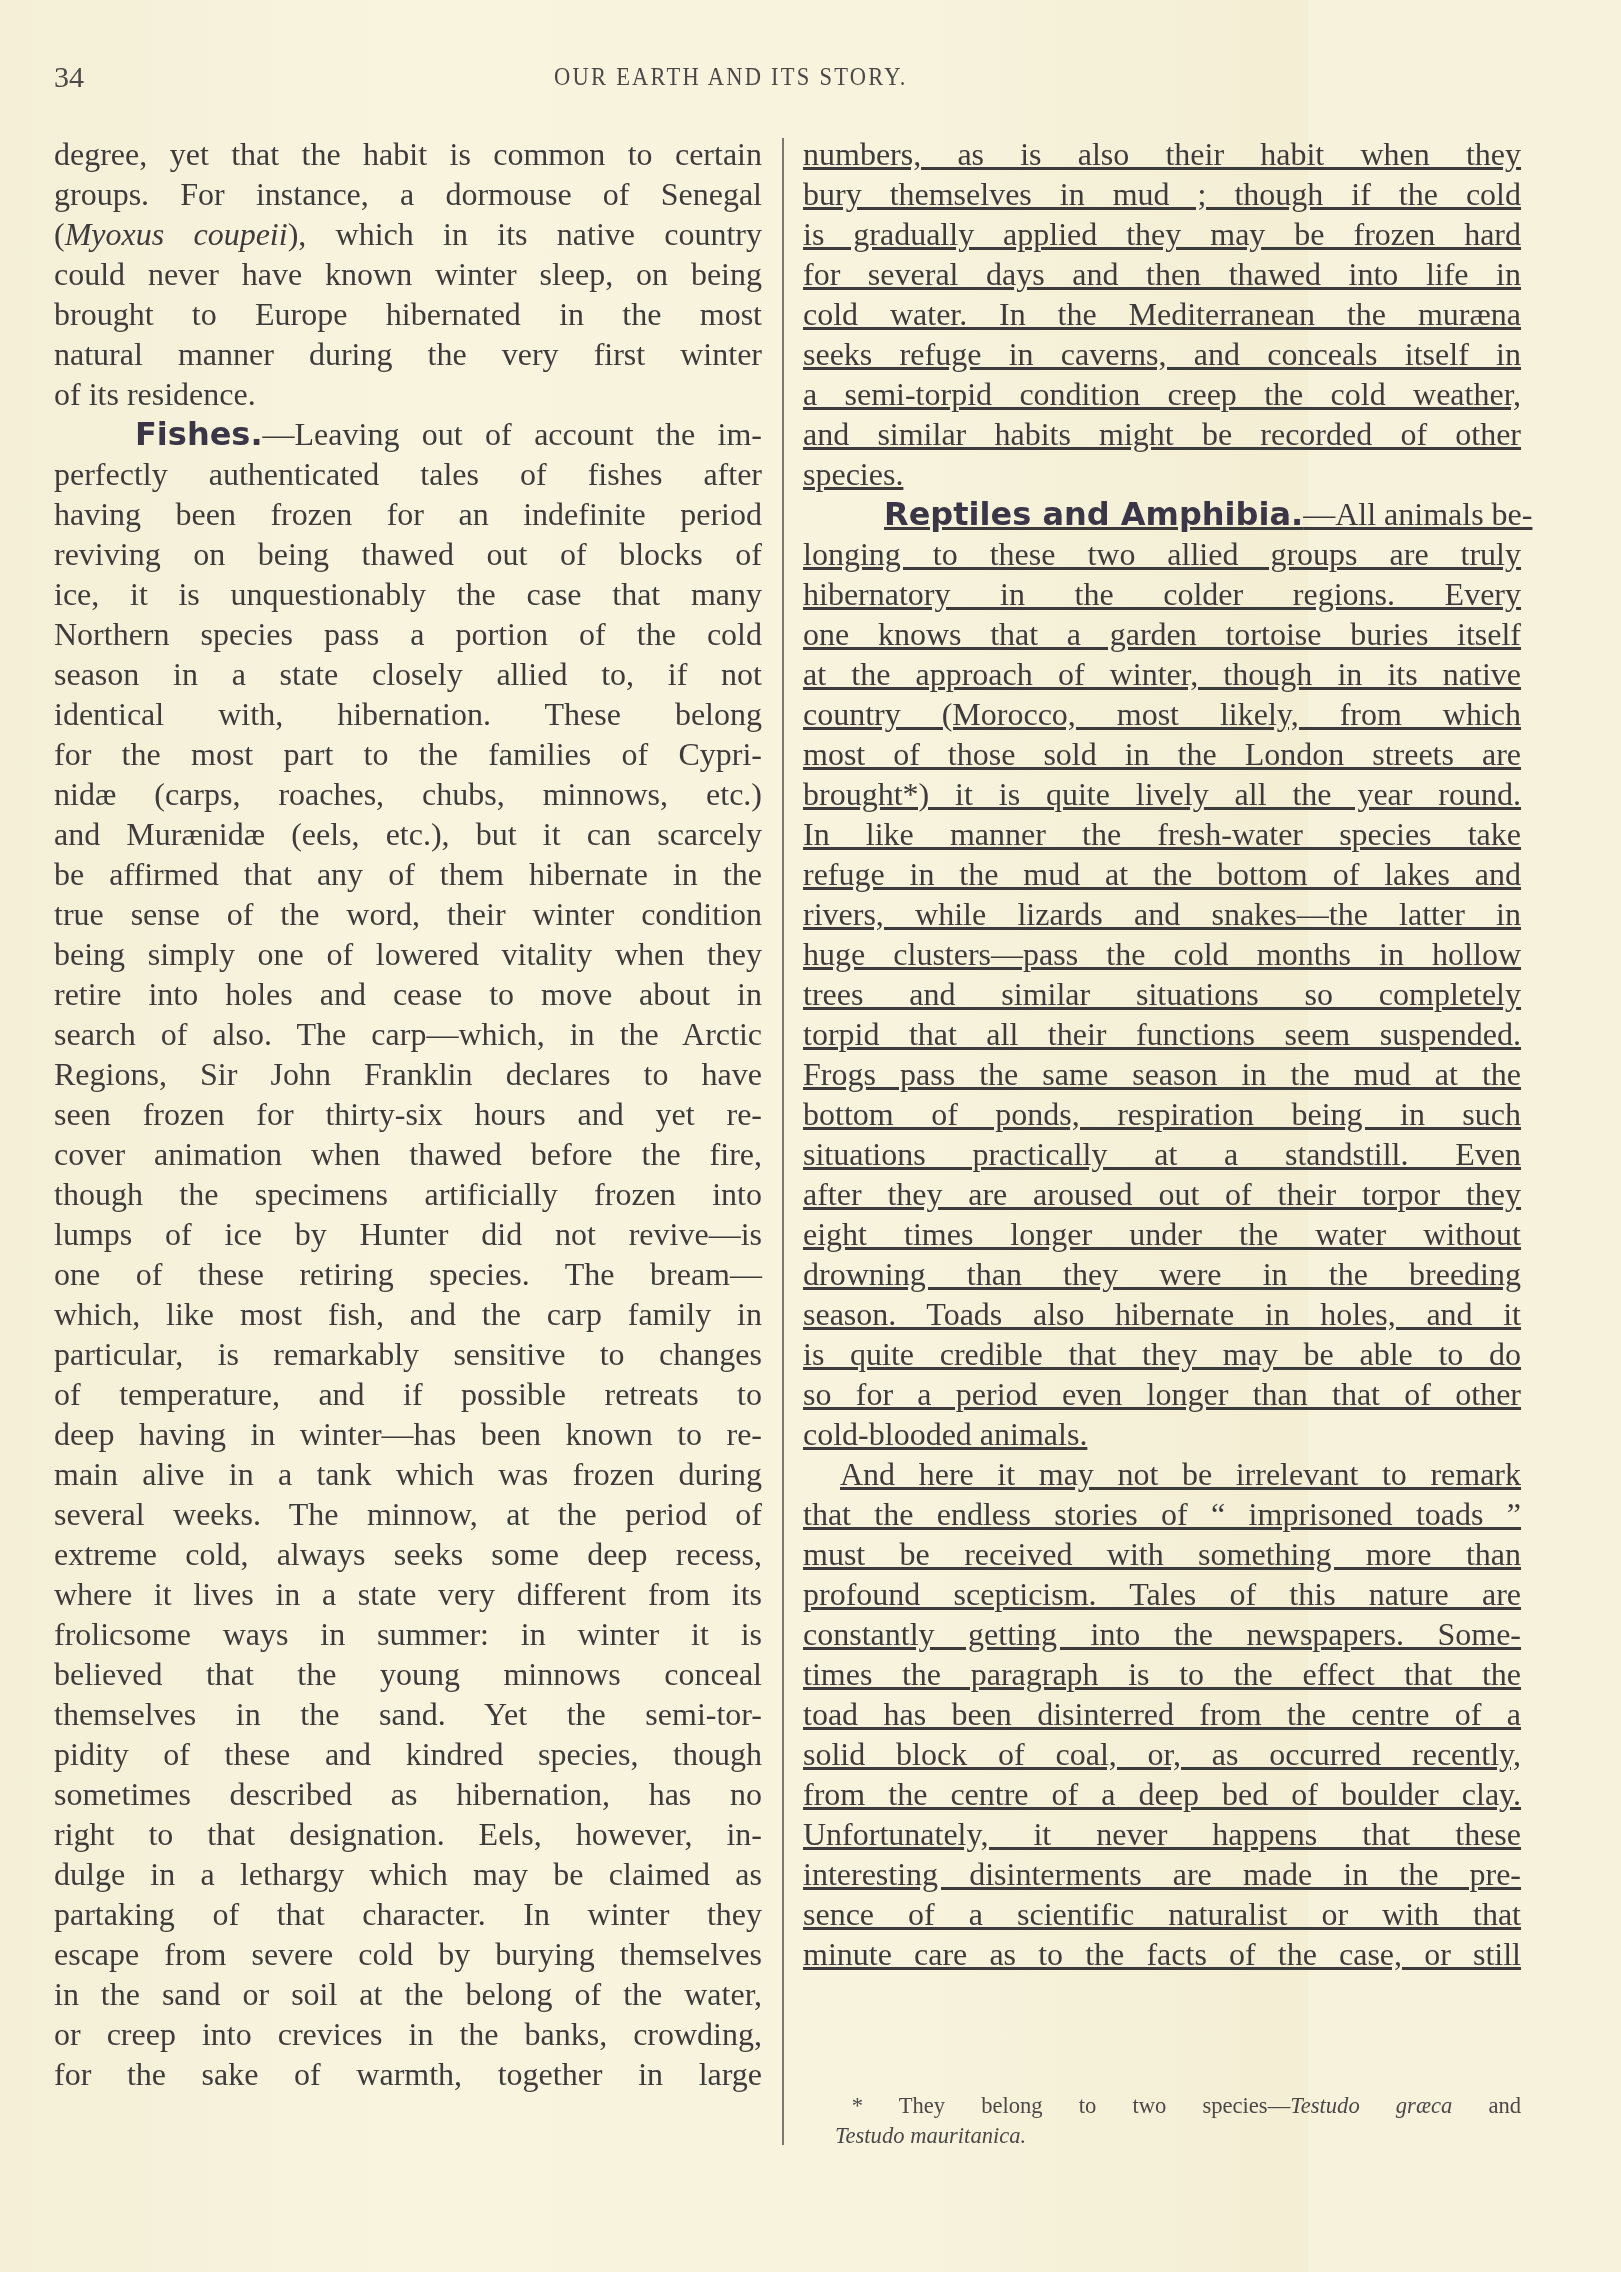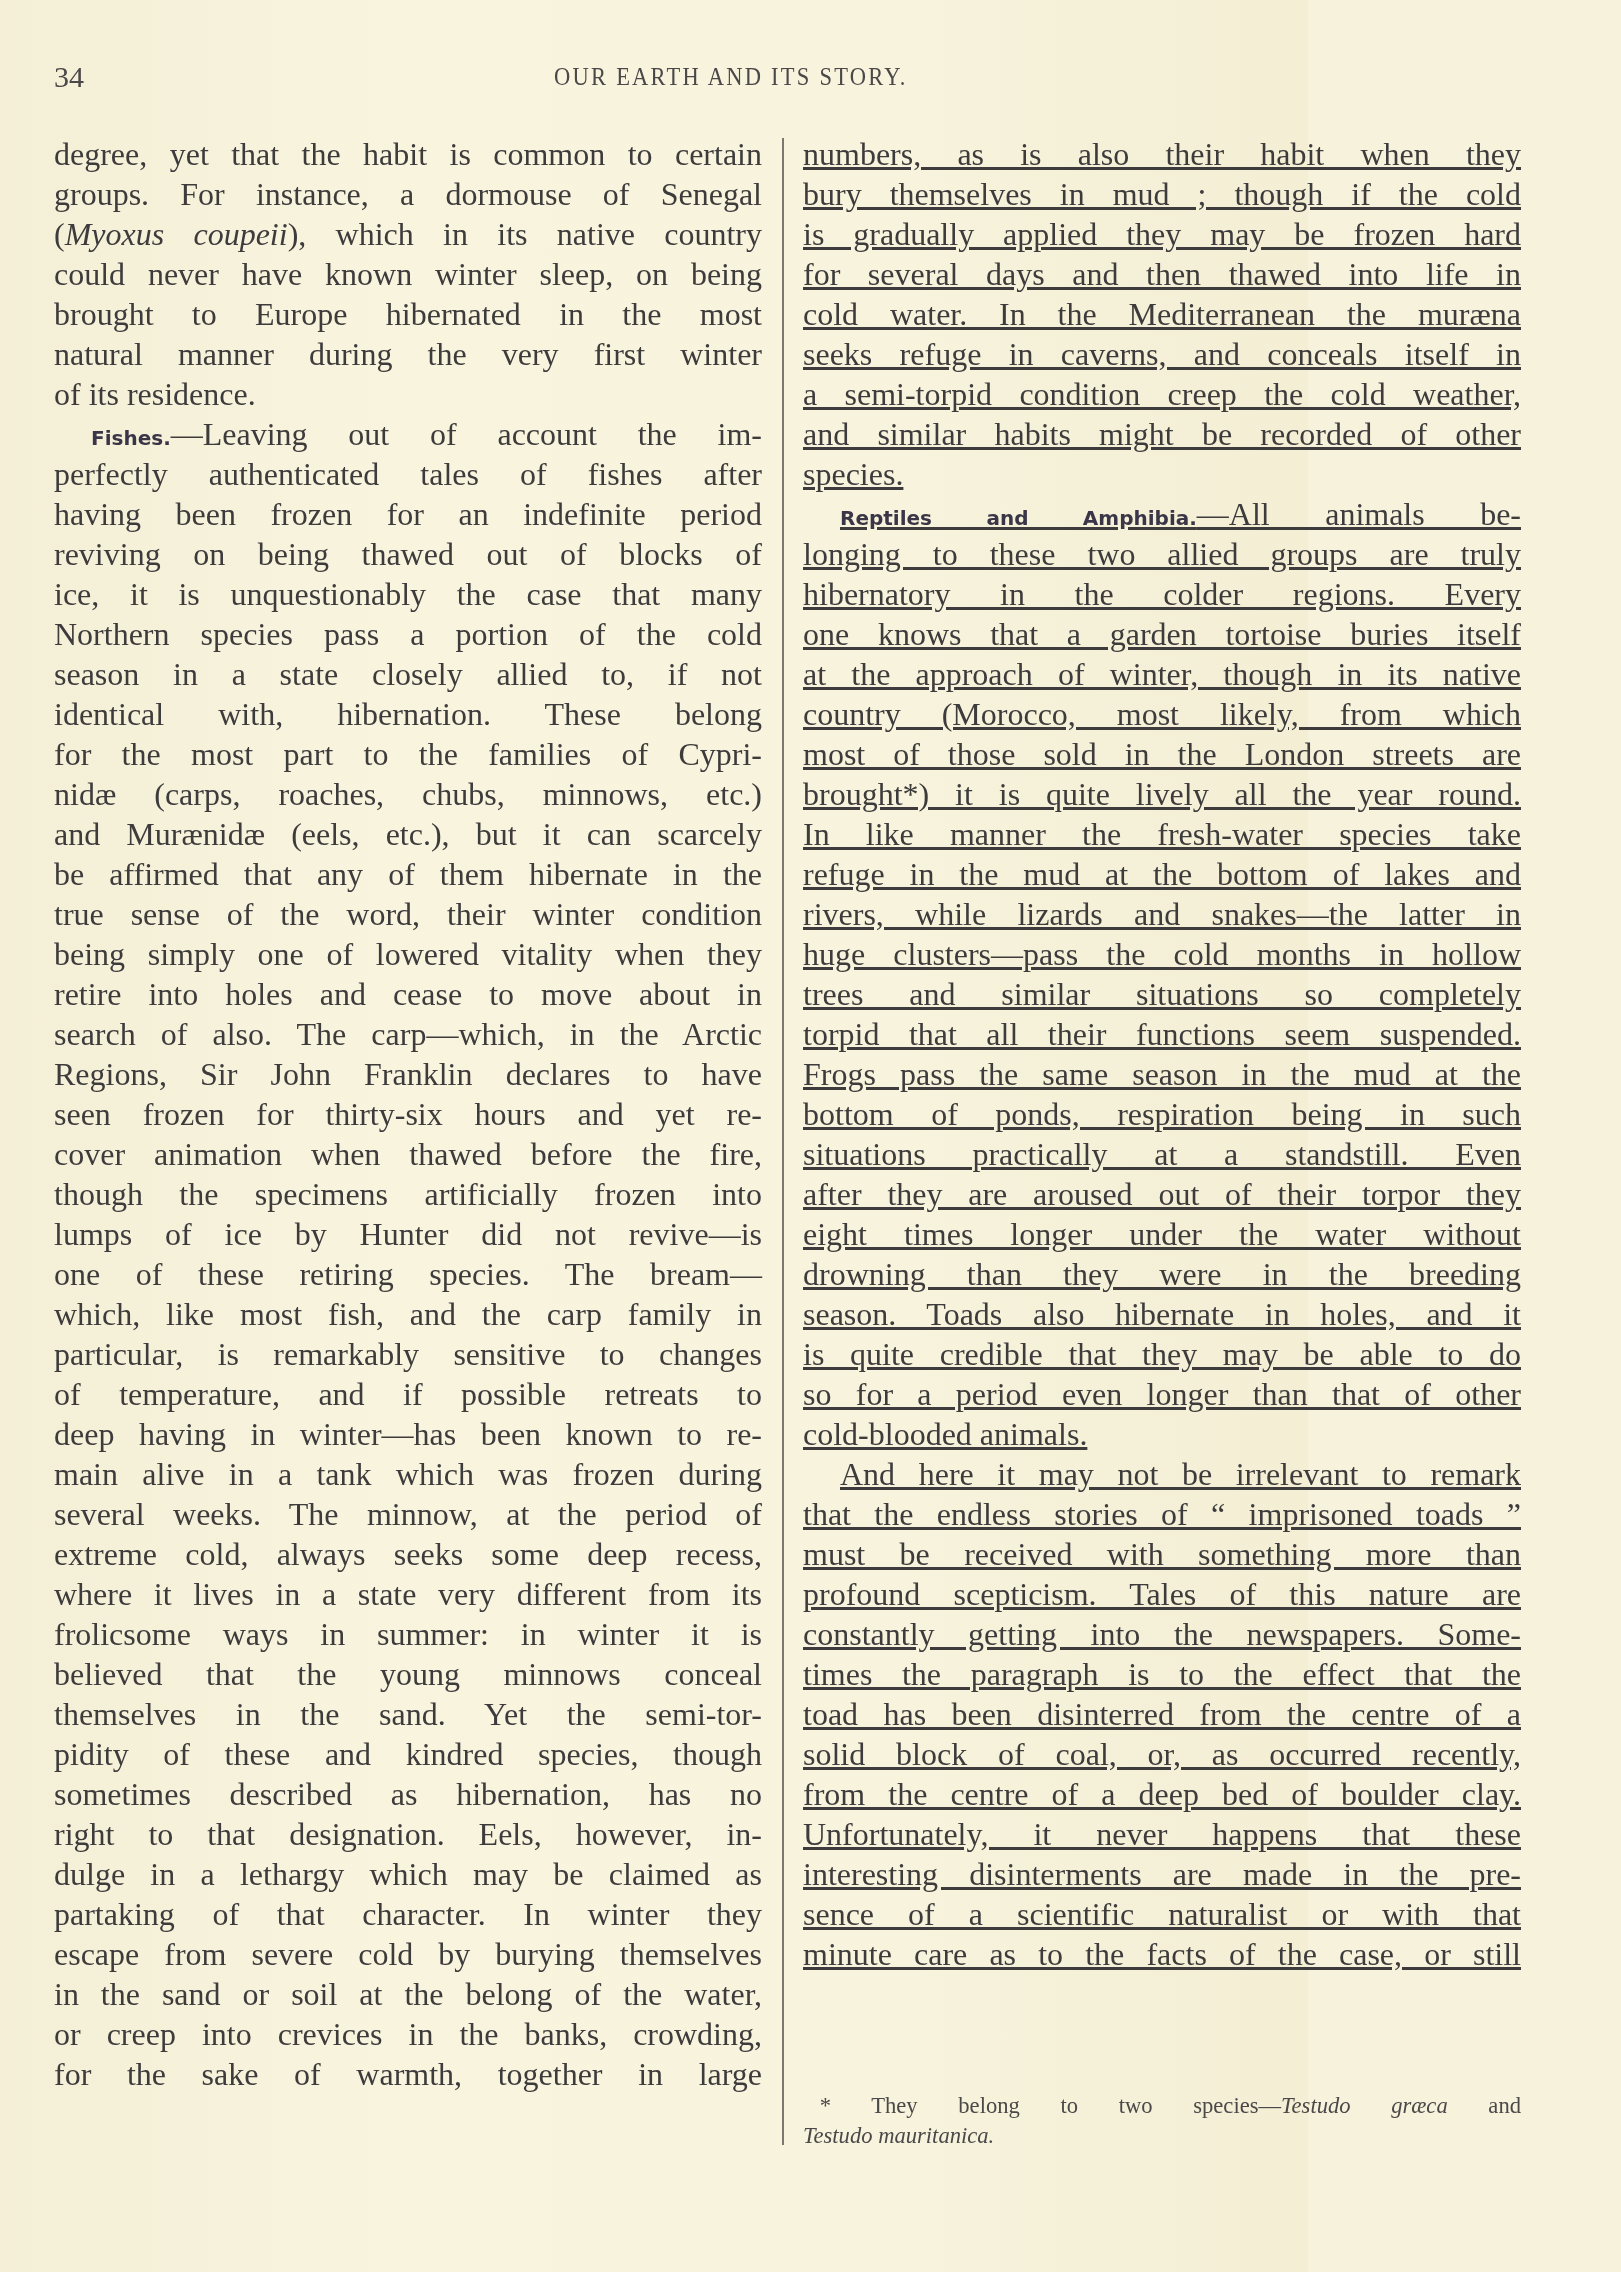--- a/index.html
+++ b/index.html
@@ -55,42 +55,43 @@
       white-space: nowrap;
       text-align-last: justify;
       text-align: justify;
       height: 40px;
     }
     .line.last { text-align-last: left; }
     .line.indent { padding-left: 37px; }
     .heading-bold {
       font-family: "DejaVu Sans", "Liberation Sans", sans-serif;
       font-weight: bold;
-      font-size: 20px;
+      font-size: 32px;
       color: #3a3648;
+      margin-left: 44px;
     }
     .ital { font-style: italic; }
     .divider {
       position: absolute;
       left: 782px;
       top: 138px;
       width: 1.7px;
       height: 2007px;
       background: #7a7670;
     }
     .footnote {
       position: absolute;
       left: 803px;
       top: 2091px;
       width: 718px;
       font-size: 22.6px;
       line-height: 30px;
       color: #4a4848;
     }
-    .footnote .line { height: 30px; }
+    .footnote .line { height: 30px; margin-left: 32px; }
     .footnote .first { padding-left: 16.7px; }
   </style>
 </head>
 <body>
 
 <div class="page">
 
   <div class="running-head">
     <span class="page-number">34</span>
     <span class="running-title">OUR EARTH AND ITS STORY.</span>

